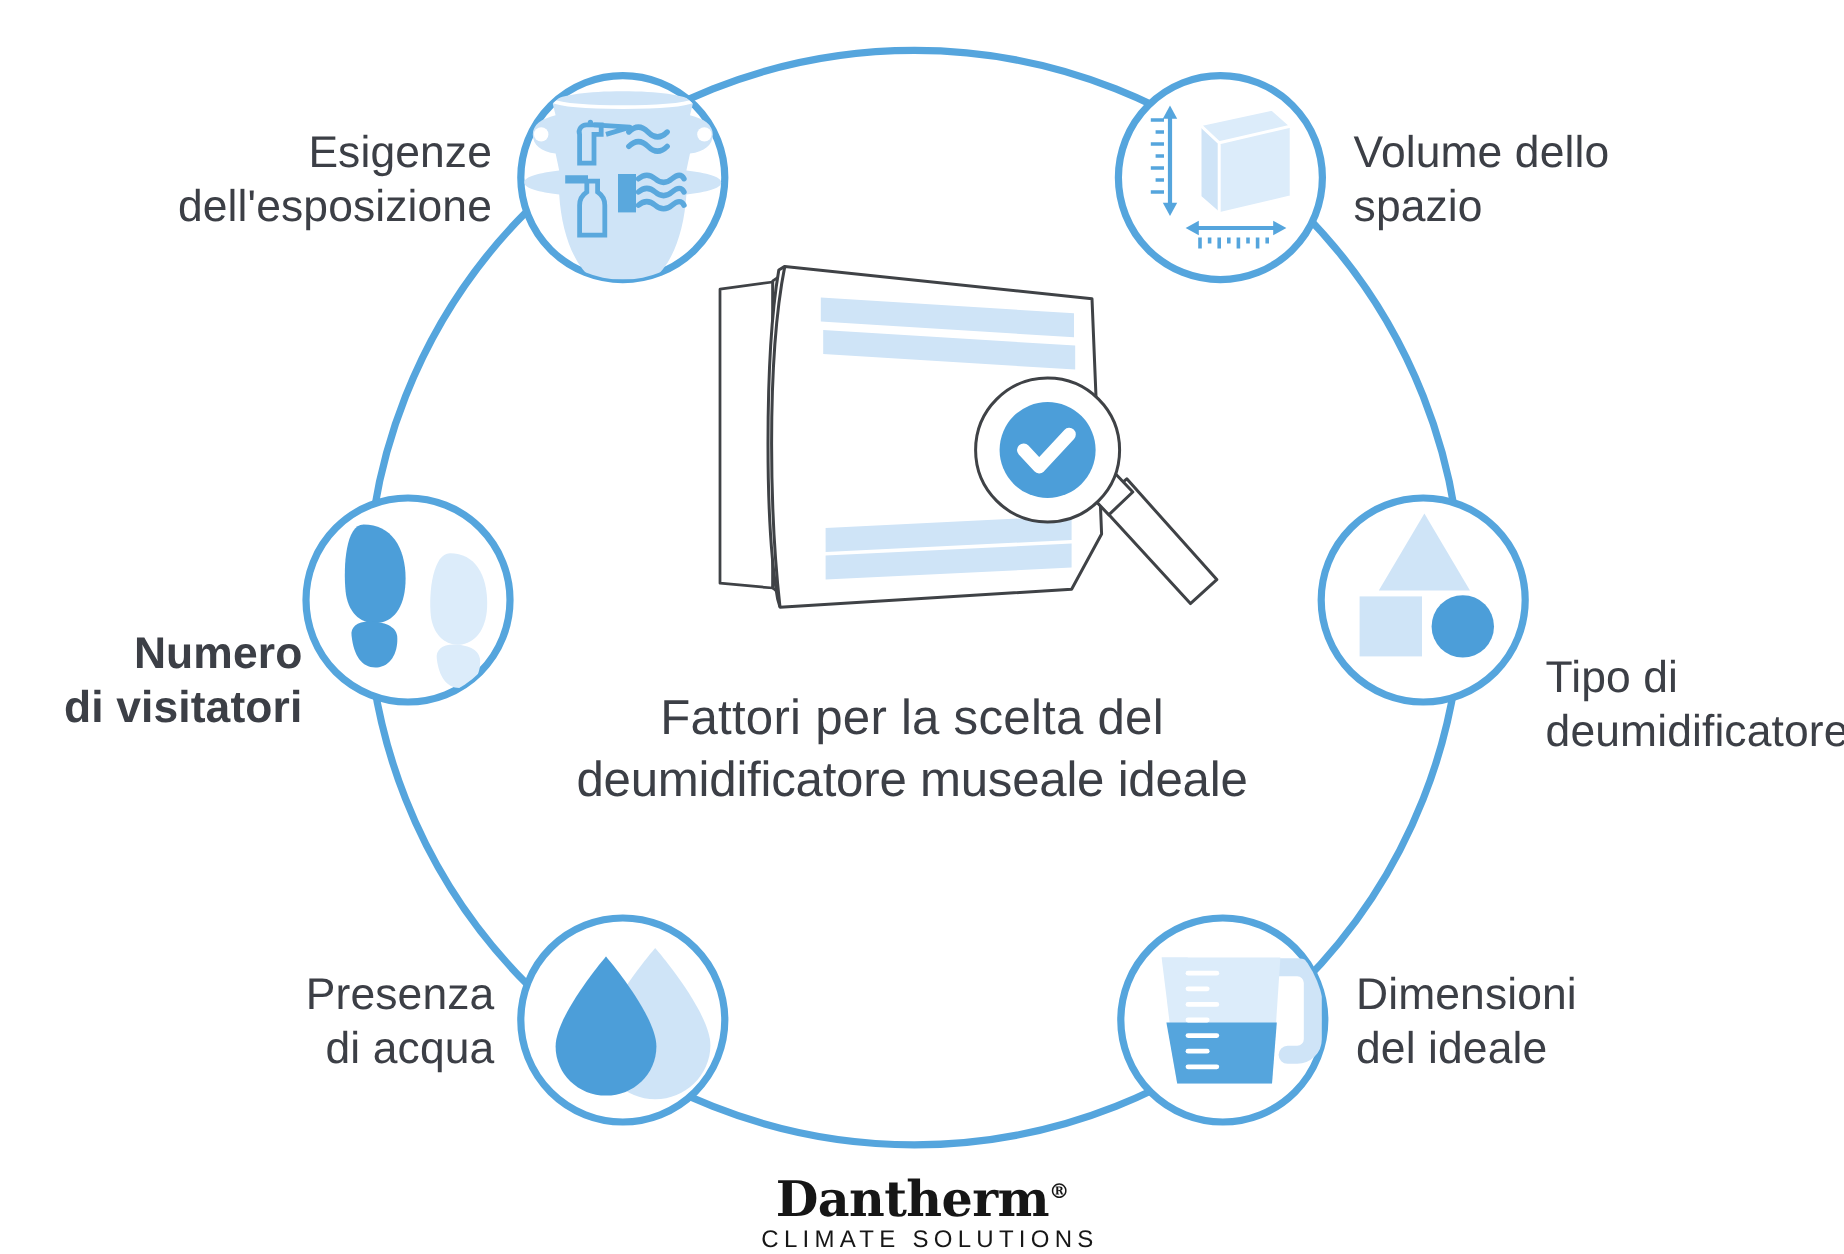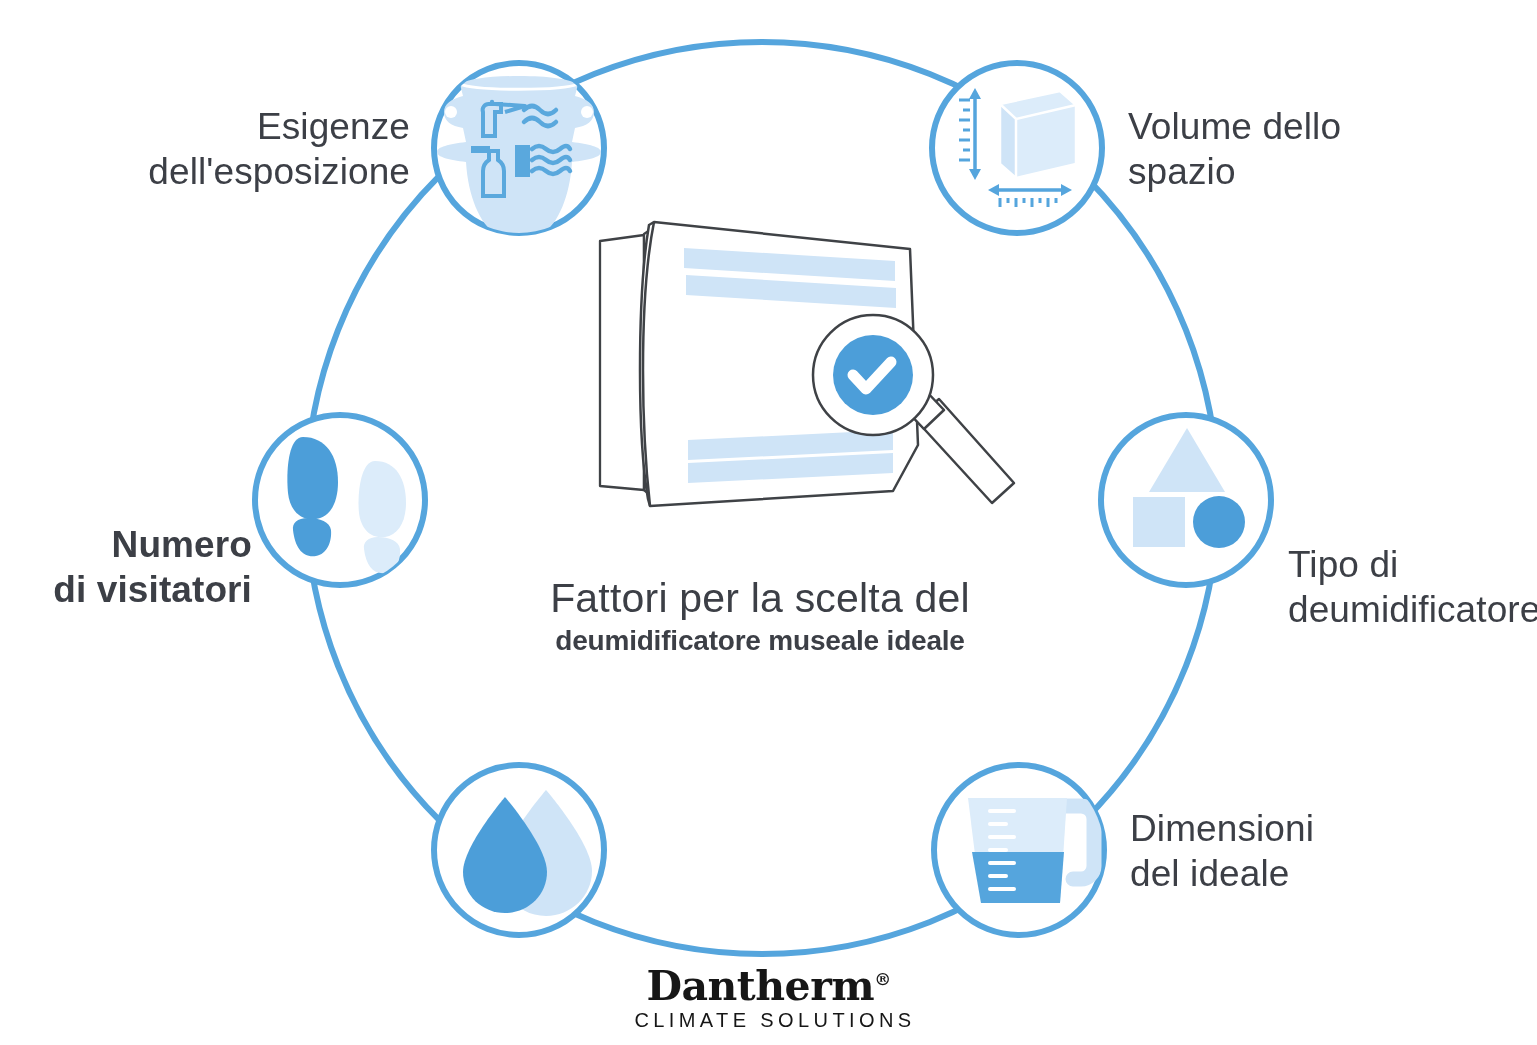--- a/index.html
+++ b/index.html
@@ -48,41 +48,42 @@
   #center-title .line1 {
     display: block;
     font-size: 41px;
     font-weight: 400;
     line-height: 1.22;
     letter-spacing: 0.2px;
     margin-top: 20px;
   }
   #center-title .line2 {
     display: block;
-    font-size: 28px;
-    font-weight: 700;
+    font-size: 41px;
+    font-weight: 400;
     line-height: 1.30;
     letter-spacing: -0.2px;
   }
 
   #brand {
     position: absolute;
     left: 0;
     top: 966px;
     width: 1537px;
     text-align: center;
   }
   #brand .brand-name {
     display: block;
     font-family: "DejaVu Serif", serif;
     font-size: 41px;
     font-weight: 700;
     letter-spacing: -0.5px;
     color: #161616;
     line-height: 1.0;
+    margin-top: 13px;
   }
   #brand .brand-name .reg {
     font-size: 17px;
     vertical-align: super;
   }
   #brand .brand-tag {
     display: block;
     font-family: "Liberation Sans", sans-serif;
     font-size: 20px;
     font-weight: 400;
@@ -291,20 +292,22 @@
 
   <div class="node-label label-right" style="left:1128px; top:104px; width:300px;">Volume dello
 spazio</div>
 
   <div class="node-label label-right" style="left:1288px; top:542px; width:300px;">Tipo di
 deumidificatore</div>
 
   <div class="node-label label-right" style="left:1130px; top:806px; width:300px;">Dimensioni
 del ideale</div>
 
+  <div class="node-label label-left" style="left:150px; top:806px; width:262px;">Presenza
+di acqua</div>
 
   <div class="node-label label-left" style="left:20px; top:522px; width:232px;font-weight:bold;">Numero
 di visitatori</div>
 
   <div id="center-title">
     <span class="line1">Fattori per la scelta del</span>
     <span class="line2">deumidificatore museale ideale</span>
   </div>
 
   <div id="brand">

